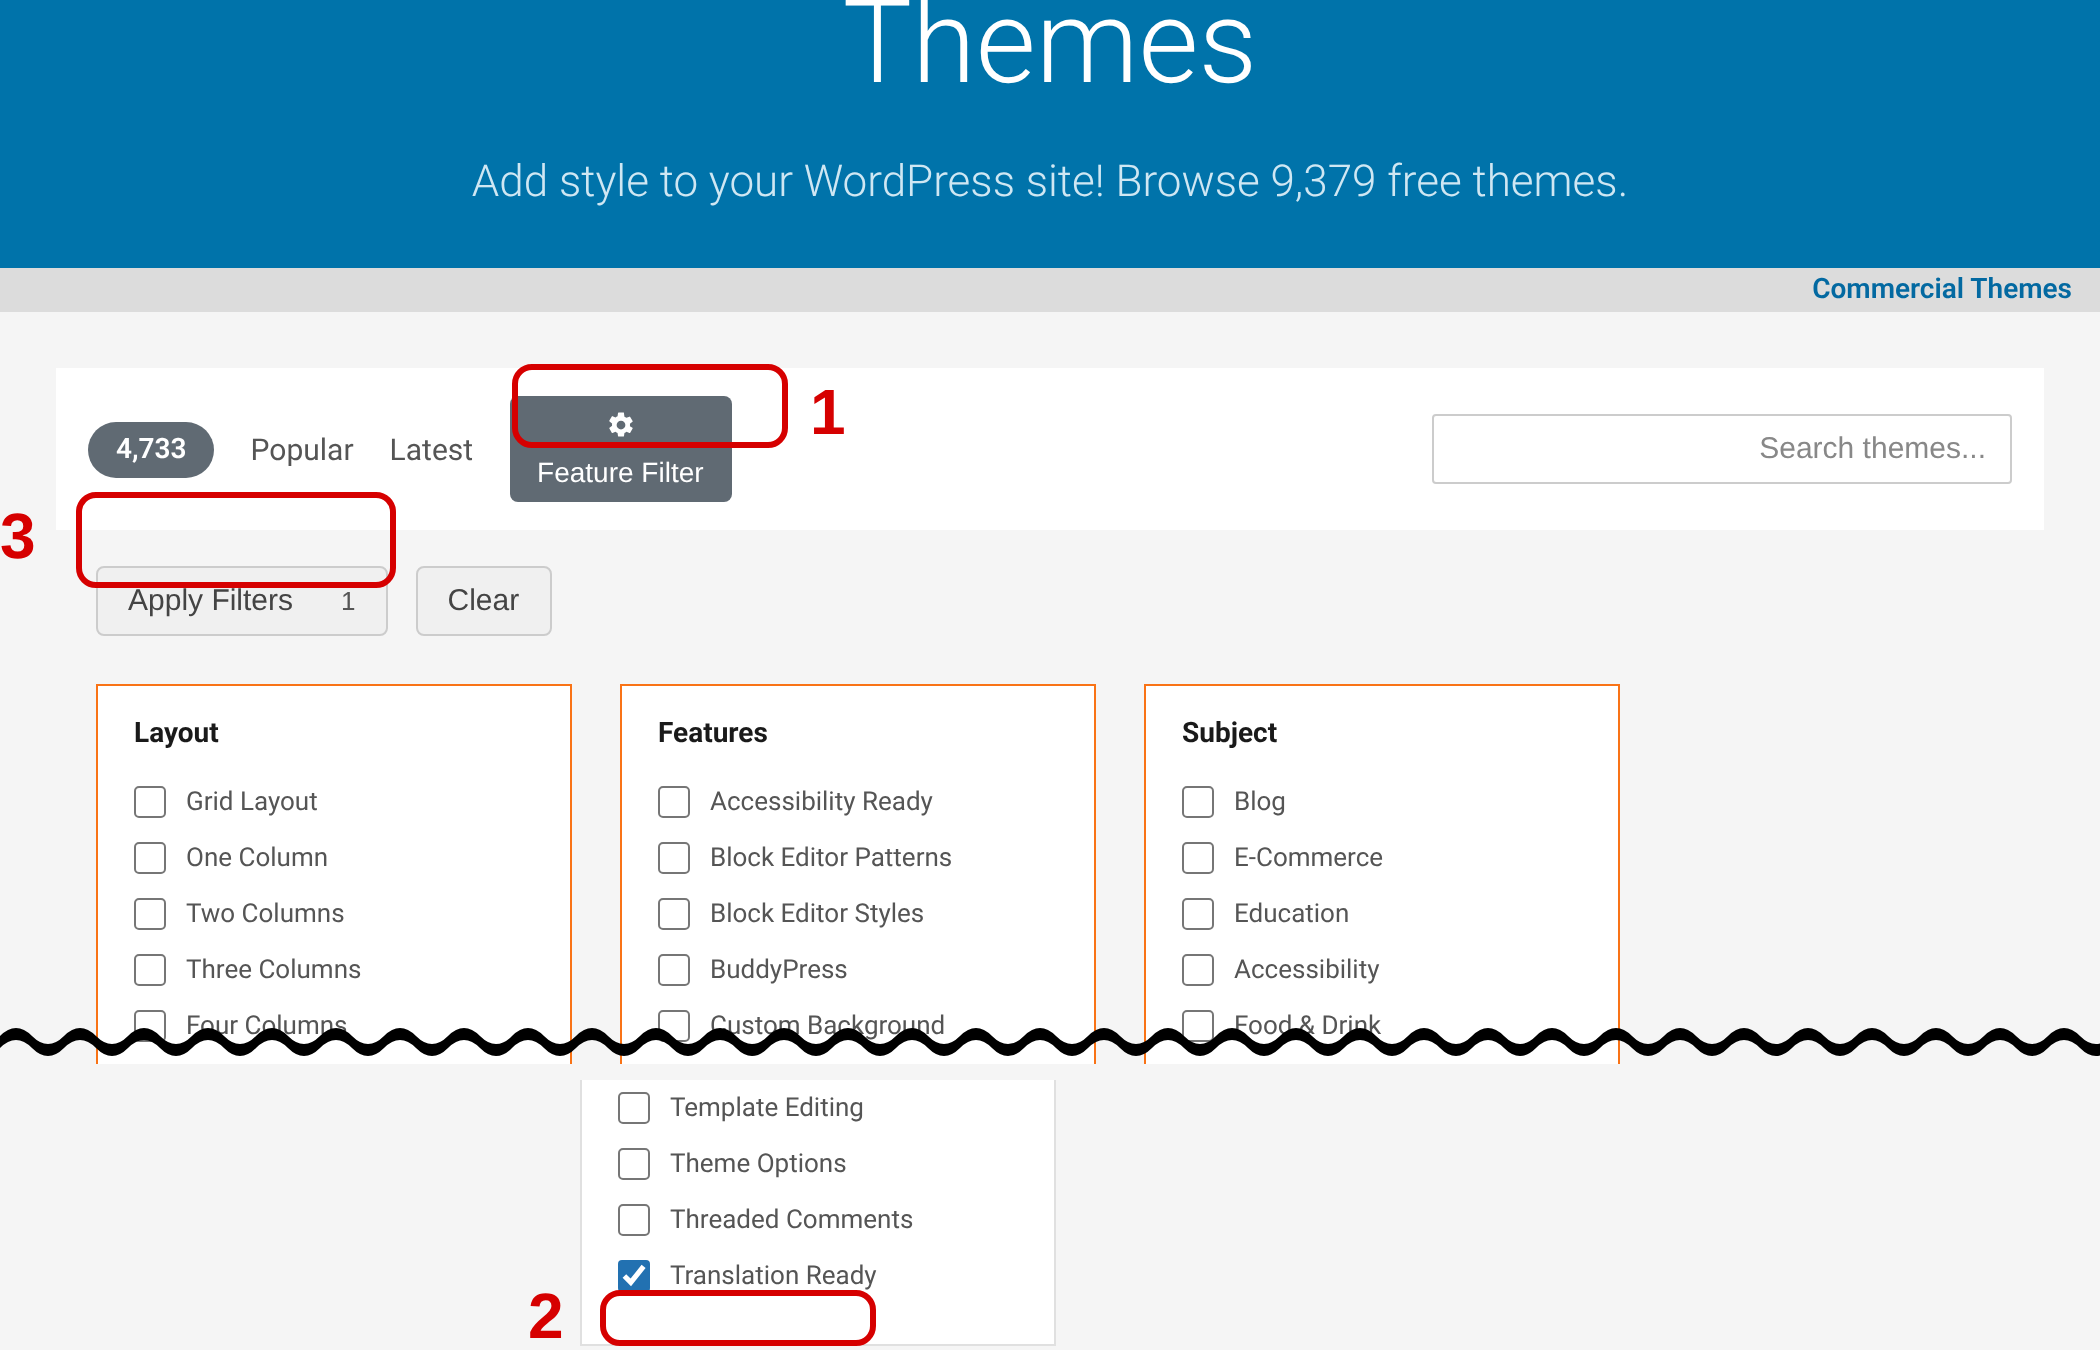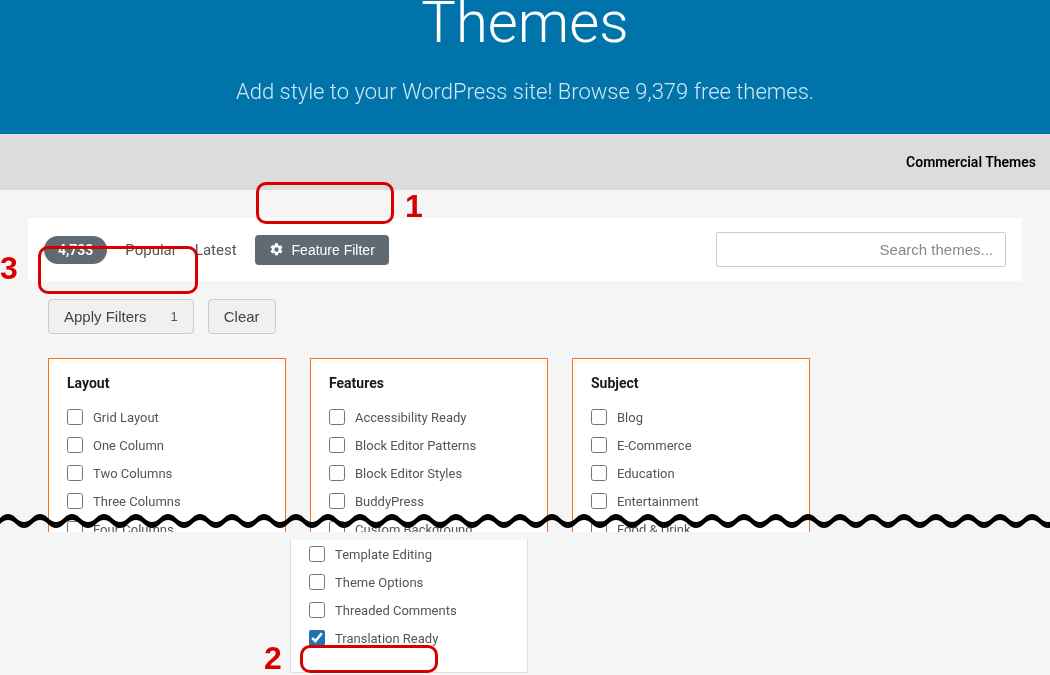--- a/index.html
+++ b/index.html
@@ -1,26 +1,26 @@
 <!DOCTYPE html>
 <html><head>
 <meta charset="utf-8">
 <style>
 * { box-sizing: border-box; margin: 0; padding: 0; }
 body { font-family: -apple-system, BlinkMacSystemFont, "Segoe UI", Roboto, sans-serif; background: #f5f5f5; width: 1050px; height: 675px; overflow: hidden; position: relative; }
 .topbar { background: #000; height: 3px; }
 .hero { background: #0073aa; text-align: center; padding: 0 0 30px 0; color: #fff; }
 .hero h1 { font-size: 58px; font-weight: 300; line-height: 1; padding-top: 0; margin-top: -10px; }
 .hero .subtitle { font-size: 22px; font-weight: 300; color: #cfe7f3; margin-top: 28px; }
-.commercial-bar { background: #dcdcdc; text-align: right; padding: 20px 14px; font-size: 14px; font-weight: 600; color: #000000; }
+.commercial-bar { background: #dcdcdc; text-align: right; padding: 3px 14px; font-size: 14px; font-weight: 600; color: #0369a1; }
 .page-body { background: #f5f5f5; padding: 28px 28px 0 28px; }
 .toolbar { background: #fff; padding: 14px 16px; display: flex; align-items: center; gap: 18px; }
 .count-pill { background: #606a73; color: #fff; font-weight: 600; font-size: 14px; padding: 6px 14px; border-radius: 16px; }
 .tab-link { color: #555; font-size: 15px; cursor: pointer; }
-.feature-filter-btn { background: #606a73; color: #fff; border: none; padding: 7px 14px; border-radius: 4px; font-size: 14px; display: inline-flex; align-items: center; gap: 8px; cursor: pointer; }
+.feature-filter-btn { background: #606a73; color: #fff; border: none; padding: 7px 14px; border-radius: 4px; font-size: 14px; display: inline-flex; align-items: center; gap: 8px; cursor: pointer; flex-direction: column; }
 .gear-icon { width: 15px; height: 15px; }
 .toolbar-spacer { flex: 1; }
 .search-input { width: 290px; font-size: 15px; padding: 8px 12px; border: 1px solid #ccc; border-radius: 2px; color: #555; text-align: right; }
 .search-input::placeholder { color: #888; }
 .highlight-red { border: 3px solid #d60000; border-radius: 10px; position: absolute; pointer-events: none; }
 .hl1 { left: 256px; top: 182px; width: 138px; height: 42px; }
 .hl3 { left: 38px; top: 246px; width: 160px; height: 48px; }
 .hl2 { left: 300px; top: 645px; width: 138px; height: 28px; }
 .annot { position: absolute; color: #d60000; font-size: 32px; font-weight: 700; font-family: Arial, sans-serif; }
 .a1 { left: 405px; top: 188px; }
@@ -131,21 +131,21 @@
       <label class="opt">
           <input type="checkbox" style="">
           <span class="lbl">E-Commerce</span>
         </label>
       <label class="opt">
           <input type="checkbox" style="">
           <span class="lbl">Education</span>
         </label>
       <label class="opt">
           <input type="checkbox" style="">
-          <span class="lbl">Entertainment</span>
+          <span class="lbl">Accessibility</span>
         </label>
       <label class="opt">
           <input type="checkbox" style="">
           <span class="lbl">Food &amp; Drink</span>
         </label>
     </div>
   </div>
 
 </div>
 

